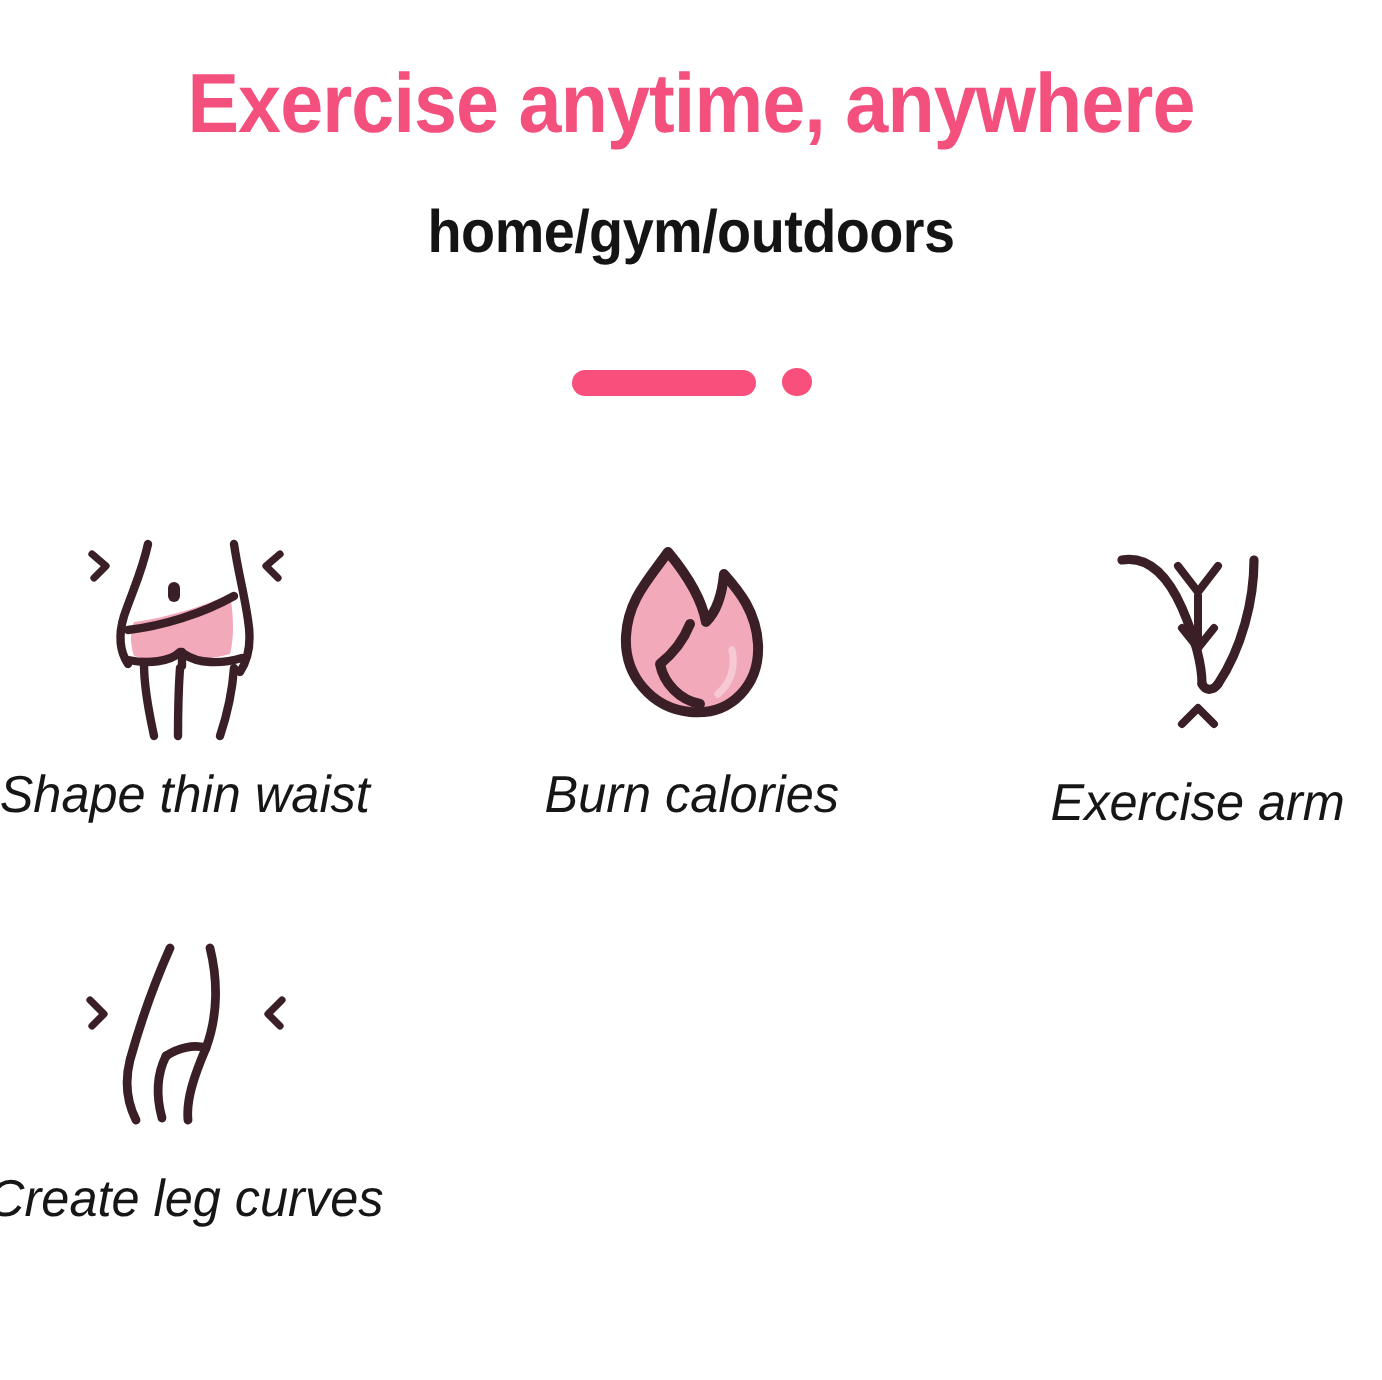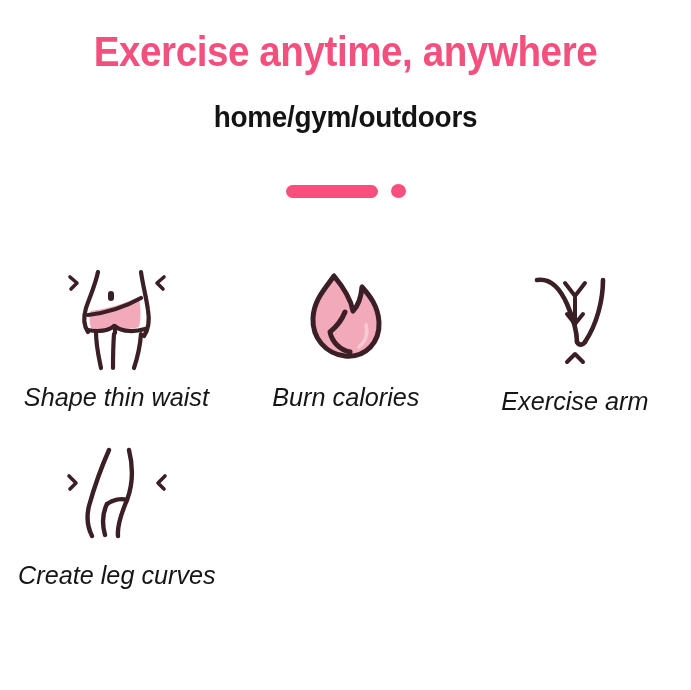--- a/index.html
+++ b/index.html
@@ -83,20 +83,21 @@
   
   .features {
     position: absolute;
     top: 262px;
     left: 0;
     width: 691px;
     display: grid;
     grid-template-columns: 233px 225px 233px;
     grid-template-rows: 174px auto;
     justify-content: center;
+    gap: 24px;
   }
   .feature {
     position: relative;
     display: flex;
     flex-direction: column;
     align-items: center;
   }
   .feature-icon {
     height: 112px;
     display: flex;

